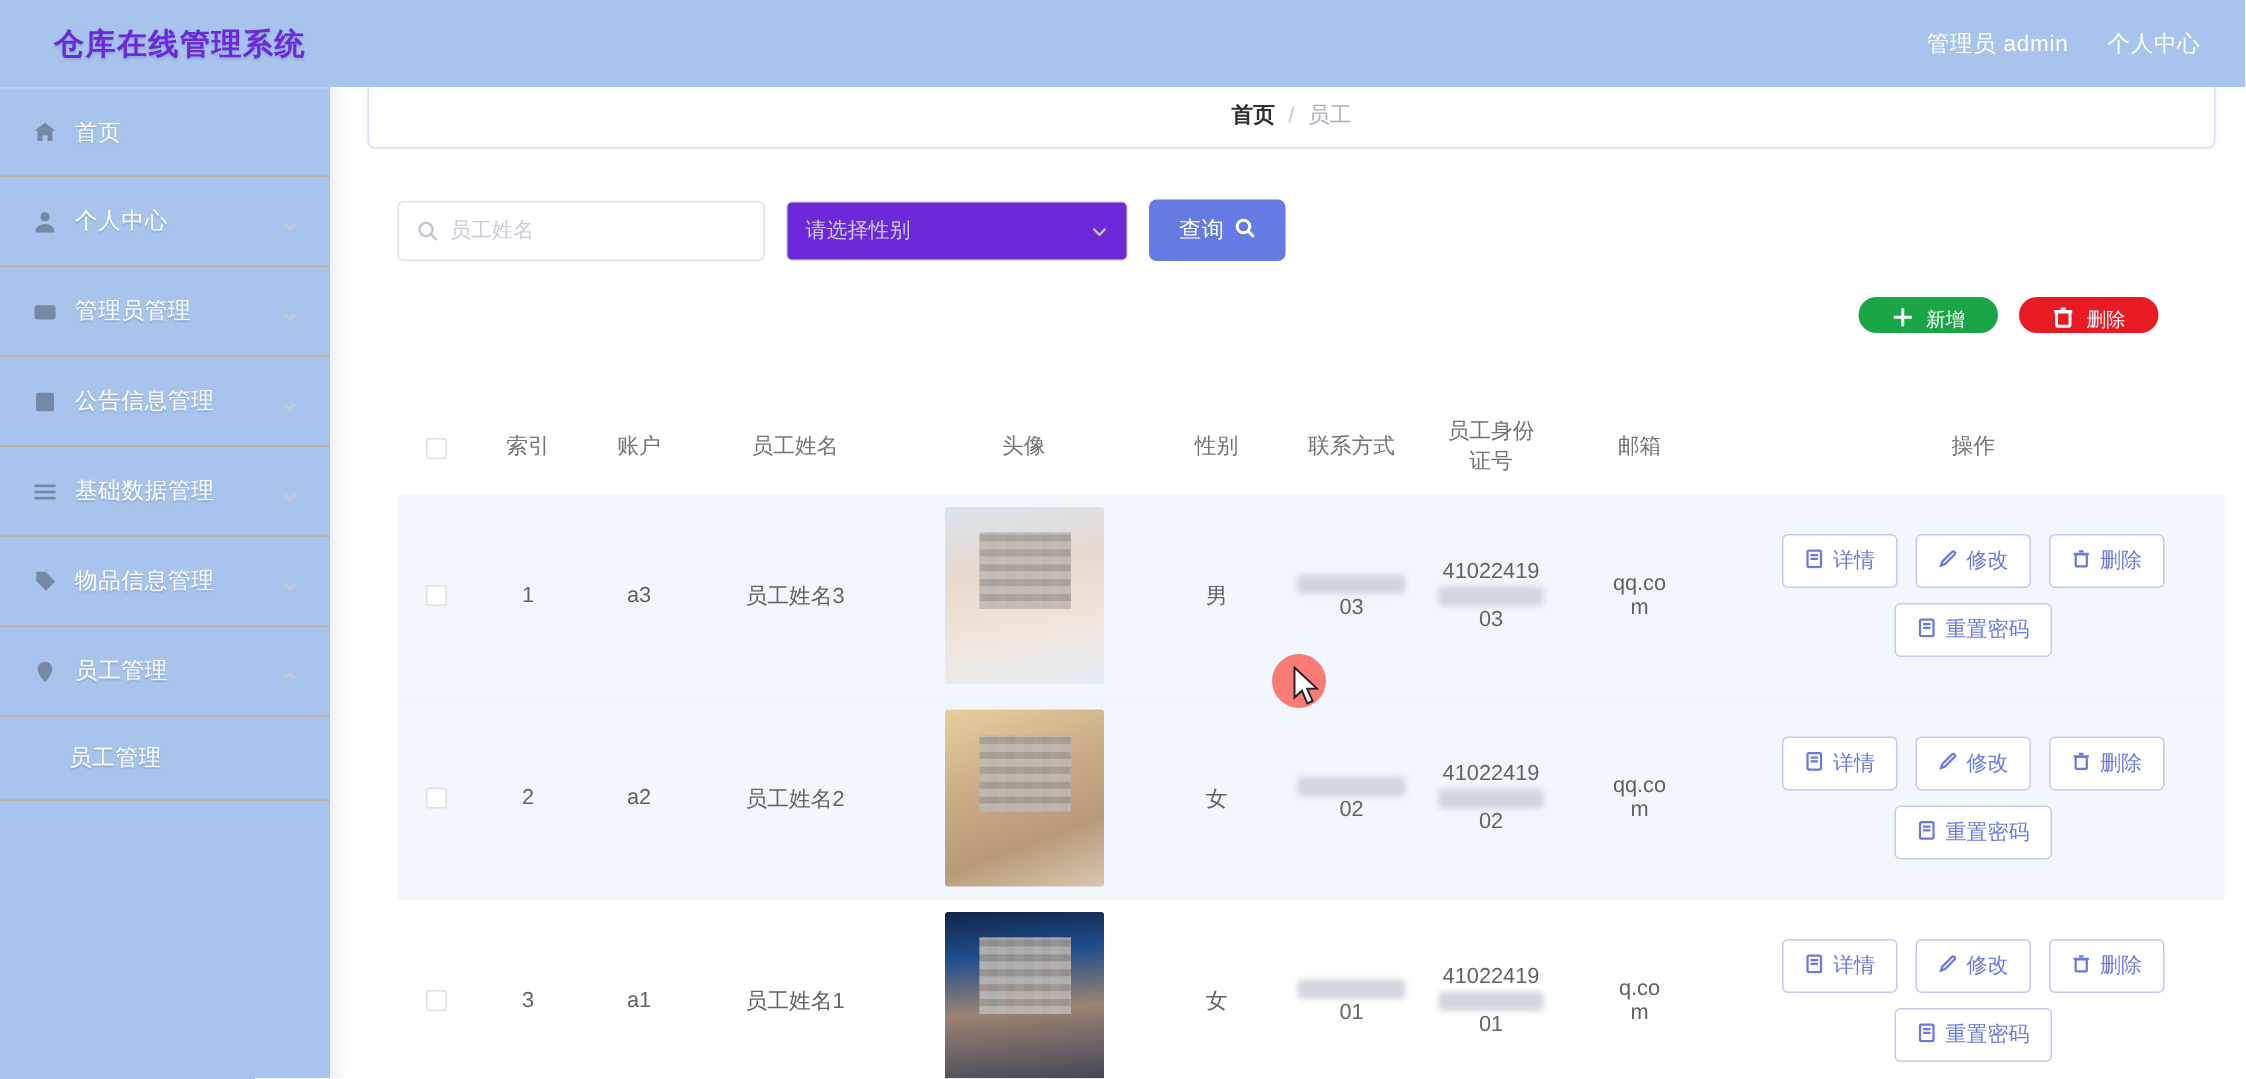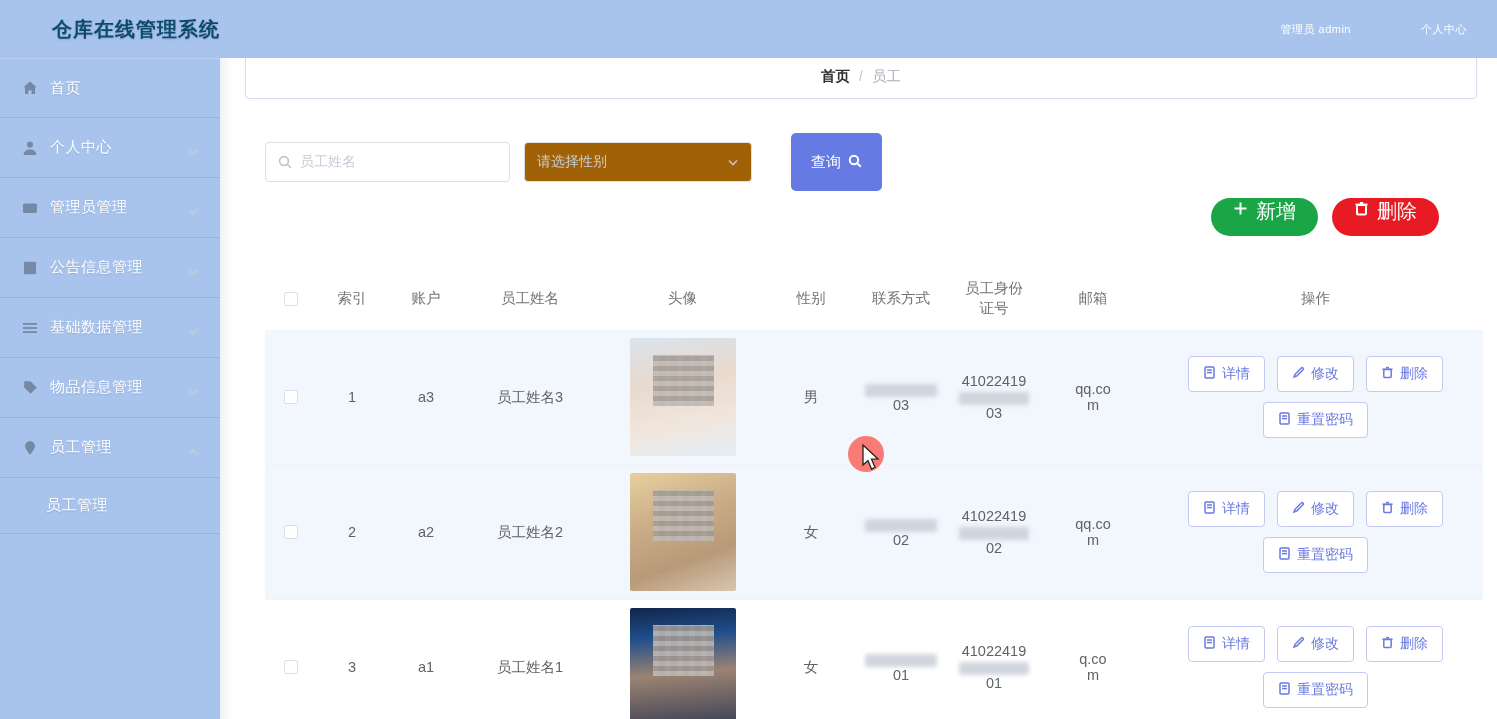--- a/index.html
+++ b/index.html
@@ -12,27 +12,27 @@
   #app { position: relative; width: 1497px; height: 719px; overflow: hidden; background:#fff; }
 
   
   .topbar {
     position: absolute; left: 0; top: 0; width: 1497px; height: 58px;
     background: #a9c4ec;
     display: flex; align-items: center; justify-content: space-between;
     z-index: 40;
   }
   .brand {
-    color: #0c4a6e; font-size: 20px; font-weight: bold;
-    letter-spacing: 1px; padding-left: 52px;
+    color: #6d28d9; font-size: 20px; font-weight: bold;
+    letter-spacing: 1px; padding-left: 36px;
     text-shadow: 0 1px 2px rgba(80,110,160,.35);
     text-align: center;
   }
   .topright { display: flex; align-items: center; gap: 26px; padding-right: 30px; }
-  .topright span { color:#ffffff; font-size: 11px; letter-spacing:.5px;margin-left:44px; }
+  .topright span { color:#ffffff; font-size: 15px; letter-spacing:.5px; }
 
   
   .sidebar {
     position: absolute; left: 0; top: 58px; width: 220px; height: 661px;
     background: #a9c4ec;
     z-index: 30;
   }
   .menu-item {
     position: relative;
     height: 60px; display:flex; align-items:center;
@@ -92,39 +92,39 @@
     display:flex; align-items:center; gap: 14px;
   }
   .inp {
     width: 245px; height: 40px; border:1px solid #dcdfe6; border-radius: 4px;
     display:flex; align-items:center; padding: 0 12px; gap: 8px; background:#fff;
   }
   .inp .ph { color:#c7ccd6; font-size:14px; }
   .inp .ic svg { display:block; width:14px; height:14px; stroke:#c0c4cc; fill:none; stroke-width:1.6; }
   .sel {
     width: 228px; height: 40px; border:1px solid #dcdfe6; border-radius: 4px;
-    display:flex; align-items:center; justify-content:space-between; padding: 0 12px; background:#a16207;
+    display:flex; align-items:center; justify-content:space-between; padding: 0 12px; background:#6d28d9;
   }
   .sel .ph { color:#c7ccd6; font-size:14px; }
   .sel .caret svg { display:block; width:12px; height:12px; stroke:#c0c4cc; fill:none; stroke-width:1.6; }
   .btn-query {
-    height: 58px; padding: 0 20px; border-radius: 5px; background:#667ae4;
+    height: 41px; padding: 0 20px; border-radius: 5px; background:#667ae4;
     color:#fff; font-size:15px; display:flex; align-items:center; gap:7px;
-    border:none; cursor:pointer;margin-left:25px;
+    border:none; cursor:pointer;
   }
   .btn-query svg { width:14px; height:14px; stroke:#fff; fill:none; stroke-width:2; }
 
   
   .actionrow {
     position: absolute; right: 58px; top: 140px;
     display:flex; align-items:center; gap: 14px;
   }
   .btn-pill {
-    height: 38px; padding: 0 22px; border-radius: 21px; border:none; cursor:pointer;
-    color:#fff; font-size:20px; display:flex; align-items:flex-start; gap:8px;
+    height: 24px; padding: 0 22px; border-radius: 21px; border:none; cursor:pointer;
+    color:#fff; font-size:13px; display:flex; align-items:flex-end; gap:8px;
   }
   .btn-add { background:#1aa546; }
   .btn-del { background:#e81b24; }
   .btn-pill svg { width:15px; height:15px; stroke:#fff; fill:none; stroke-width:2; }
 
   
   .table { position:absolute; left: 33px; top: 210px; width: 1218px; }
   .trow { display:flex; align-items:center; }
   .thead { height: 62px; color:#737373; font-size:14.5px; }
   .thead .cell { text-align:center; line-height:1.35; }

